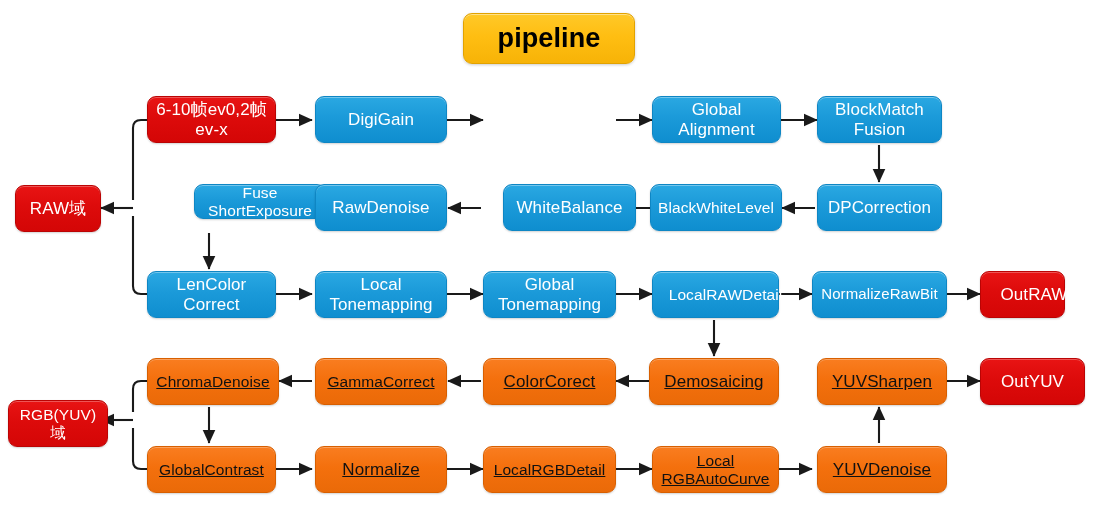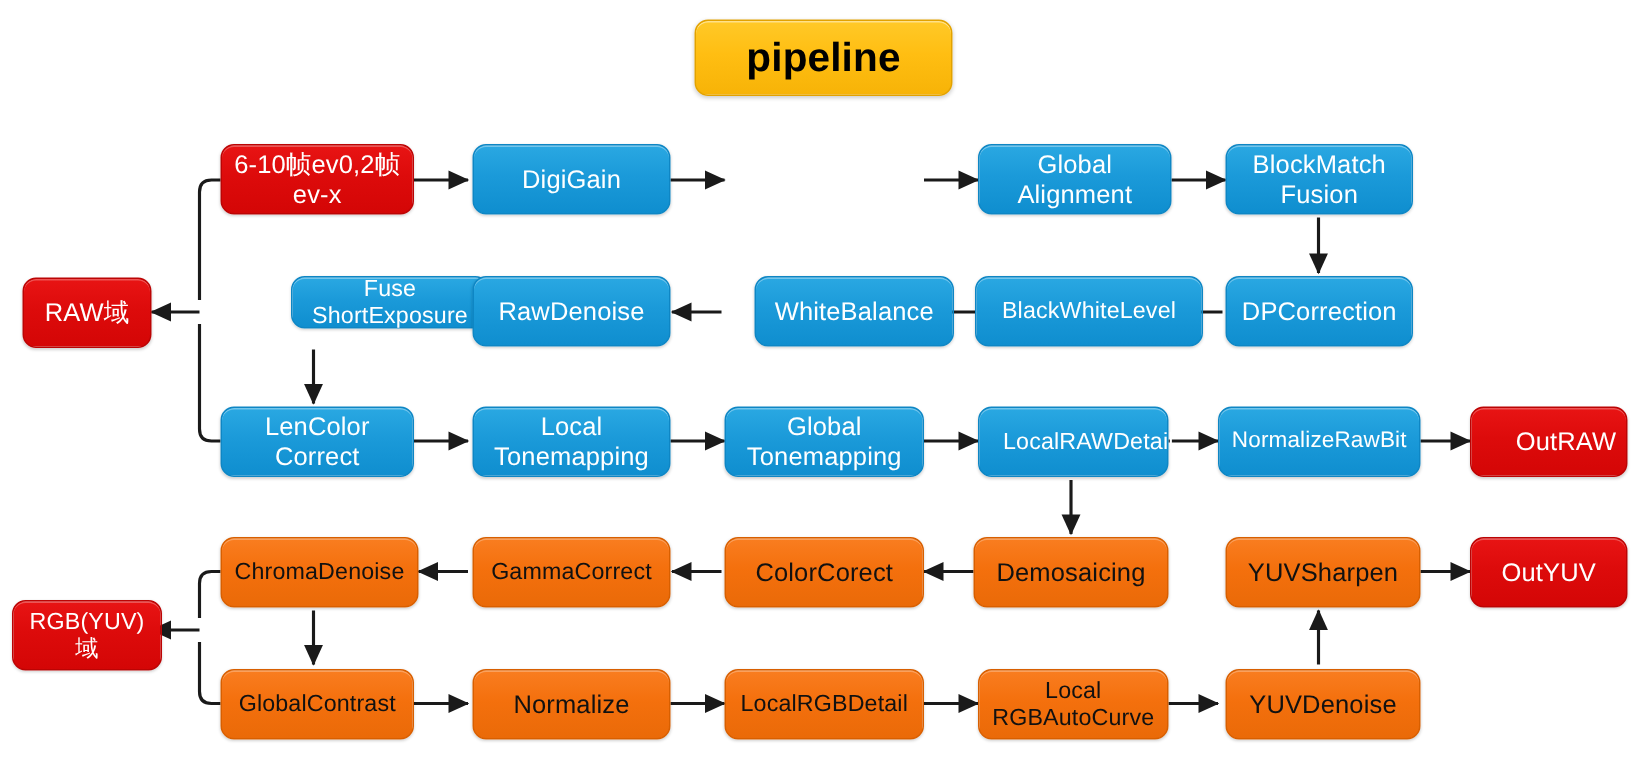--- a/index.html
+++ b/index.html
@@ -35,20 +35,21 @@
     background:linear-gradient(180deg,#2aa8e2 0%,#1b9ad9 45%,#0f8ecf 100%);
     border:1px solid #0e86c4;
     color:#ffffff;
     box-shadow:0 1px 0 rgba(255,255,255,.35) inset, 0 1px 2px rgba(0,0,0,.18);
   }
   .node.orange{
     background:linear-gradient(180deg,#f97d20 0%,#f4700d 45%,#ea6a08 100%);
     border:1px solid #d85f00;
     color:#111111;
     box-shadow:0 1px 0 rgba(255,255,255,.28) inset, 0 1px 2px rgba(0,0,0,.18);
+    text-decoration:underline;
   }
   .node.red{
     background:linear-gradient(180deg,#e81414 0%,#dd0b0b 45%,#d40606 100%);
     border:1px solid #bb0404;
     color:#ffffff;
     box-shadow:0 1px 0 rgba(255,255,255,.28) inset, 0 1px 2px rgba(0,0,0,.18);
   }
   .node.yellow{
     background:linear-gradient(180deg,#ffc928 0%,#ffbe12 45%,#f7b307 100%);
     border:1px solid #e2a200;
@@ -135,32 +136,32 @@
   <div class="node blue" style="left:315px;top:96px;width:132px;height:47px;">DigiGain</div>
   <div class="node blue" style="left:652px;top:96px;width:129px;height:47px;">Global
 Alignment</div>
   <div class="node blue" style="left:817px;top:96px;width:125px;height:47px;">BlockMatch
 Fusion</div>
 
   <div class="node blue small" style="left:158px;top:184px;width:132px;height:35px;margin-left:36px;">Fuse
 ShortExposure</div>
   <div class="node blue" style="left:315px;top:184px;width:132px;height:47px;">RawDenoise</div>
   <div class="node blue" style="left:503px;top:184px;width:133px;height:47px;">WhiteBalance</div>
-  <div class="node blue small" style="left:650px;top:184px;width:152px;height:47px;">BlackWhiteLevel</div>
+  <div class="node blue small" style="left:650px;top:184px;width:132px;height:47px;">BlackWhiteLevel</div>
   <div class="node blue" style="left:817px;top:184px;width:125px;height:47px;">DPCorrection</div>
 
   <div class="node blue" style="left:147px;top:271px;width:129px;height:47px;text-align:center;">LenColor
 Correct</div>
   <div class="node blue" style="left:315px;top:271px;width:132px;height:47px;">Local
 Tonemapping</div>
   <div class="node blue" style="left:483px;top:271px;width:133px;height:47px;">Global
 Tonemapping</div>
   <div class="node blue small" style="left:652px;top:271px;width:127px;height:47px;padding-left:24px;">LocalRAWDetail</div>
   <div class="node blue tiny" style="left:812px;top:271px;width:135px;height:47px;">NormalizeRawBit</div>
-  <div class="node red" style="left:980px;top:271px;width:105px;height:47px;padding-left:27px;">OutRAW</div>
+  <div class="node red" style="left:980px;top:271px;width:85px;height:47px;padding-left:27px;">OutRAW</div>
 
   <div class="node orange small" style="left:147px;top:358px;width:132px;height:47px;">ChromaDenoise</div>
   <div class="node orange small" style="left:315px;top:358px;width:132px;height:47px;">GammaCorrect</div>
   <div class="node orange" style="left:483px;top:358px;width:133px;height:47px;">ColorCorect</div>
   <div class="node orange" style="left:649px;top:358px;width:130px;height:47px;">Demosaicing</div>
   <div class="node orange" style="left:817px;top:358px;width:130px;height:47px;">YUVSharpen</div>
   <div class="node red" style="left:980px;top:358px;width:105px;height:47px;">OutYUV</div>
 
   <div class="node orange small" style="left:147px;top:446px;width:129px;height:47px;">GlobalContrast</div>
   <div class="node orange" style="left:315px;top:446px;width:132px;height:47px;">Normalize</div>

